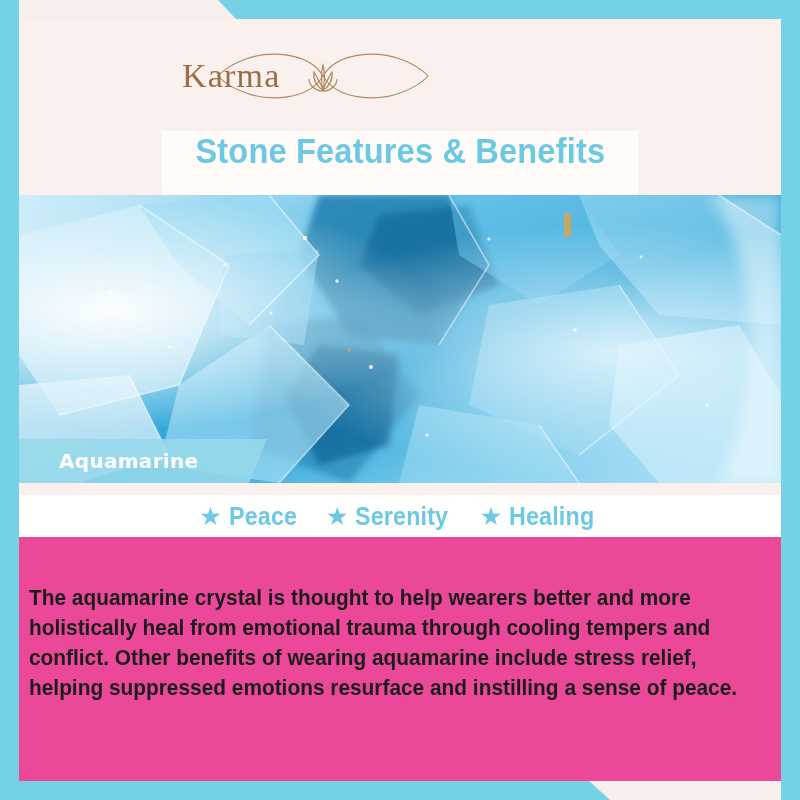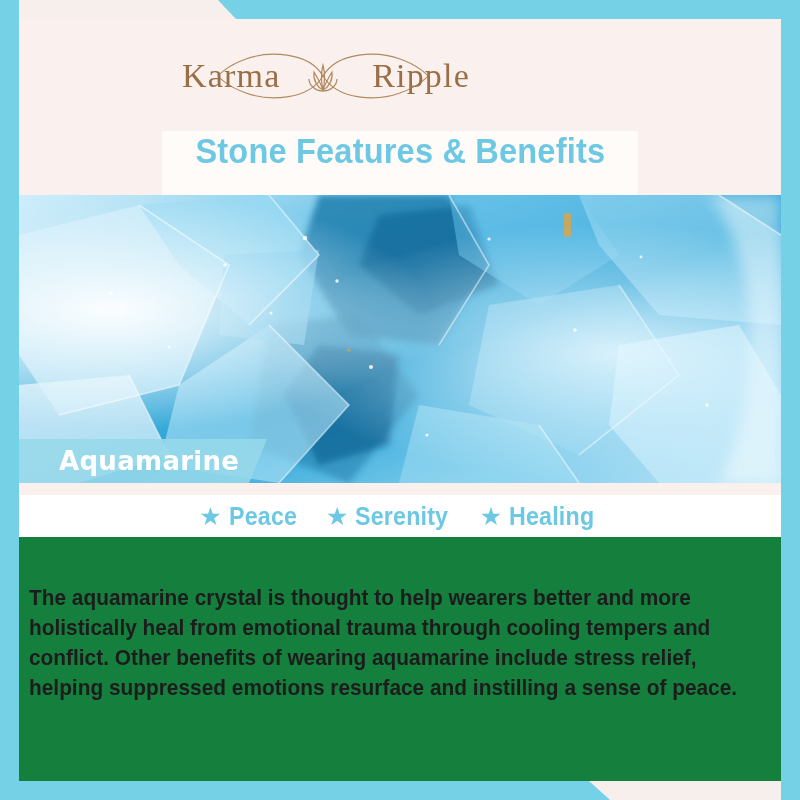--- a/index.html
+++ b/index.html
@@ -74,42 +74,42 @@
   .hero svg{display:block;width:762px;height:288px;}
 
   
   .name-tag{
     position:absolute;left:0;bottom:0;height:44px;width:248px;
     background:rgba(150,216,233,.88);
     clip-path:polygon(0 0,100% 0,calc(100% - 18px) 100%,0 100%);
     display:flex;align-items:center;
   }
   #stone-name{
-    color:#ffffff;font-weight:700;font-size:26px;
+    color:#ffffff;font-weight:700;font-size:20px;
     margin-left:40px;letter-spacing:.3px;
     font-family:"DejaVu Sans","Liberation Sans",sans-serif;
   }
 
   
   .keywords{
     position:absolute;left:0;top:476px;width:762px;height:42px;
     display:flex;align-items:center;justify-content:center;gap:24px;
     background:#ffffff;
   }
   .kw{display:flex;align-items:center;gap:7px;}
   .kw .star{color:#6dc8e3;font-size:25px;line-height:1;}
   .kw .kw-label{
     font-family:"Liberation Sans Narrow","Liberation Sans",sans-serif;
     font-weight:700;font-size:25px;color:#6dc8e3;letter-spacing:.2px;
     transform:scaleX(.93);transform-origin:left center;
   }
 
   
   .body-wrap{
-    position:absolute;left:0;top:518px;width:762px;height:244px;background:#15803d;
+    position:absolute;left:0;top:518px;width:762px;height:244px;background:#ec4899;
   }
   #body-text{
     position:absolute;left:10px;top:24px;width:744px;
     font-family:"Liberation Sans Narrow","Liberation Sans",sans-serif;
     font-weight:700;font-size:21.5px;line-height:30px;color:#1c1c1c;
     letter-spacing:0;transform:scaleX(.97);transform-origin:left top;
   }
 </style>
 </head>
 <body>
@@ -132,21 +132,20 @@
           </g>
           <g fill="none" stroke="#b08a5f" stroke-width="1.2">
             <path d="M155 52 C147 52,141 46,141 40 C141 46,147 52,155 52 Z"></path>
             <path d="M155 52 C163 52,169 46,169 40 C169 46,163 52,155 52 Z"></path>
             <path d="M155 51 C149 48,145 41,146 33 C149 38,153 45,155 51 Z"></path>
             <path d="M155 51 C161 48,165 41,164 33 C161 38,157 45,155 51 Z"></path>
             <path d="M155 51 C153 44,153 33,155 26 C157 33,157 44,155 51 Z"></path>
           </g>
         </svg>
         <span class="logo-text" id="logo-word-karma">Karma</span>
-        <span class="logo-text" id="logo-word-ripple">Ripple</span>
       </div>
     </div>
 
     <div class="title-band">
       <div class="title-box">
         <span id="page-title">Stone Features &amp; Benefits</span>
       </div>
     </div>
 
     <div class="hero">

